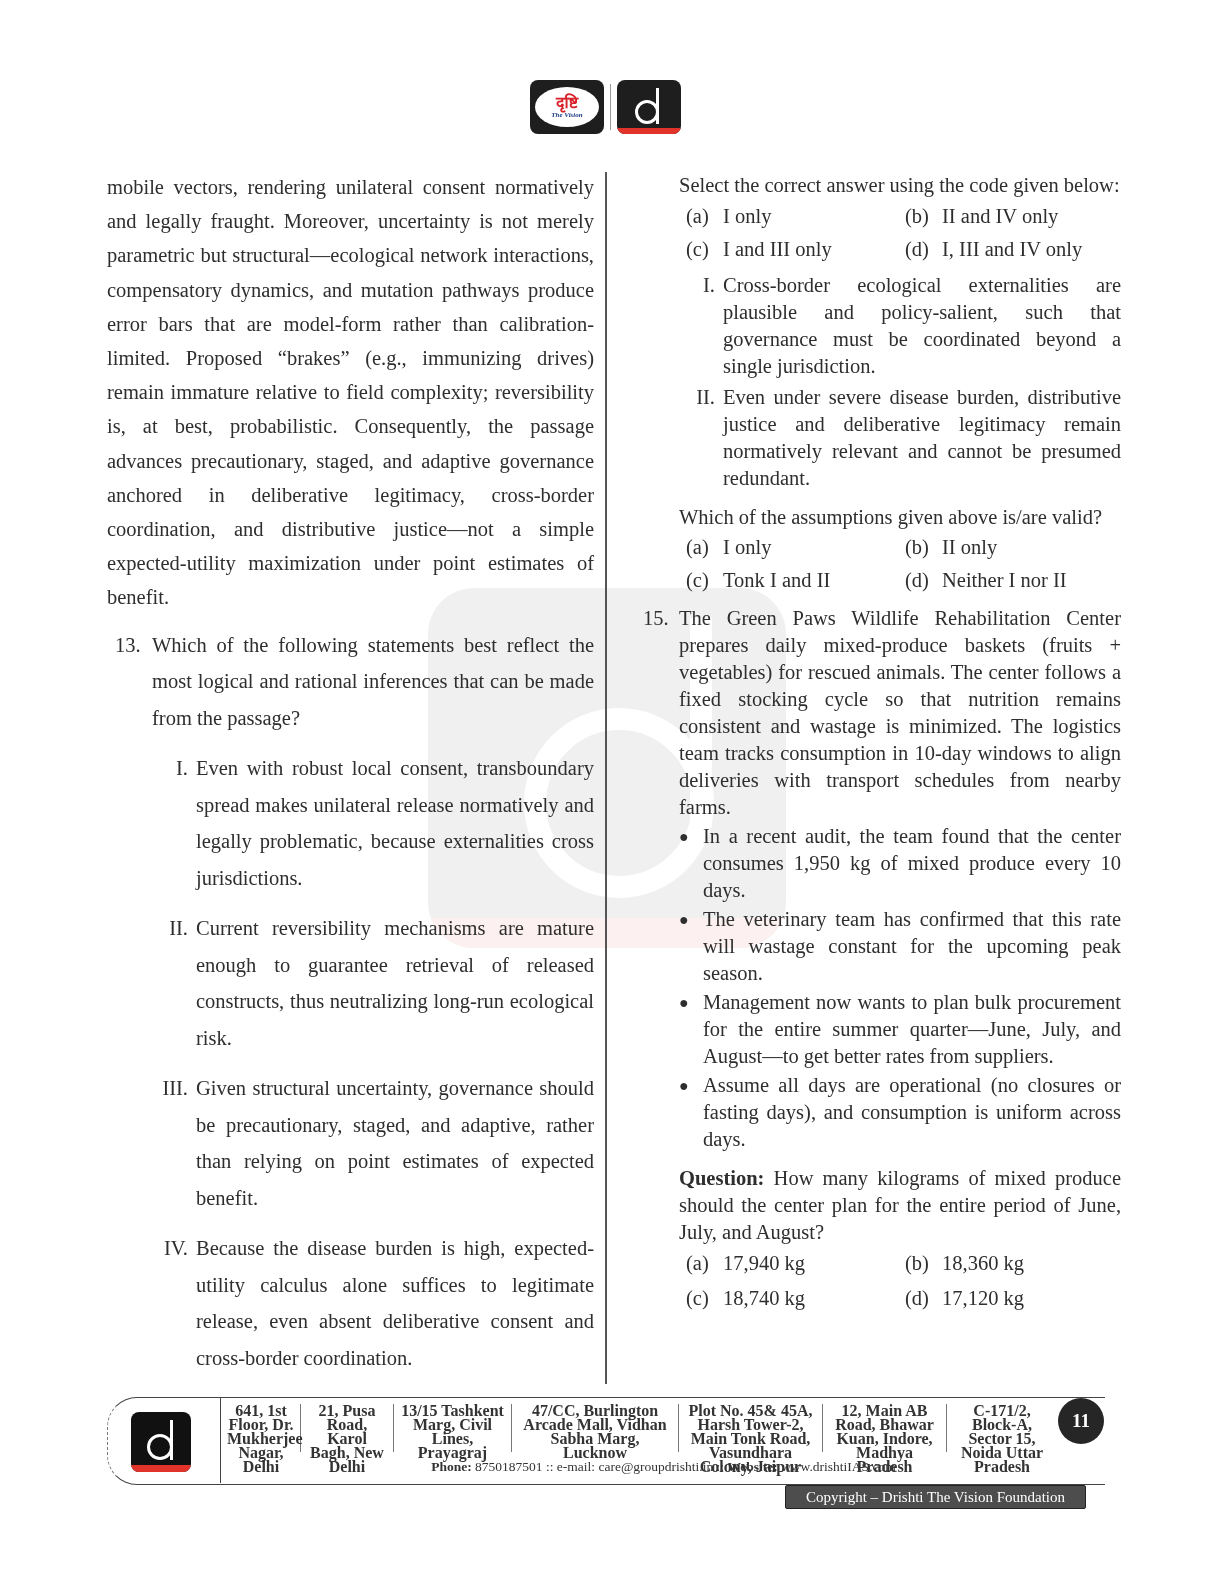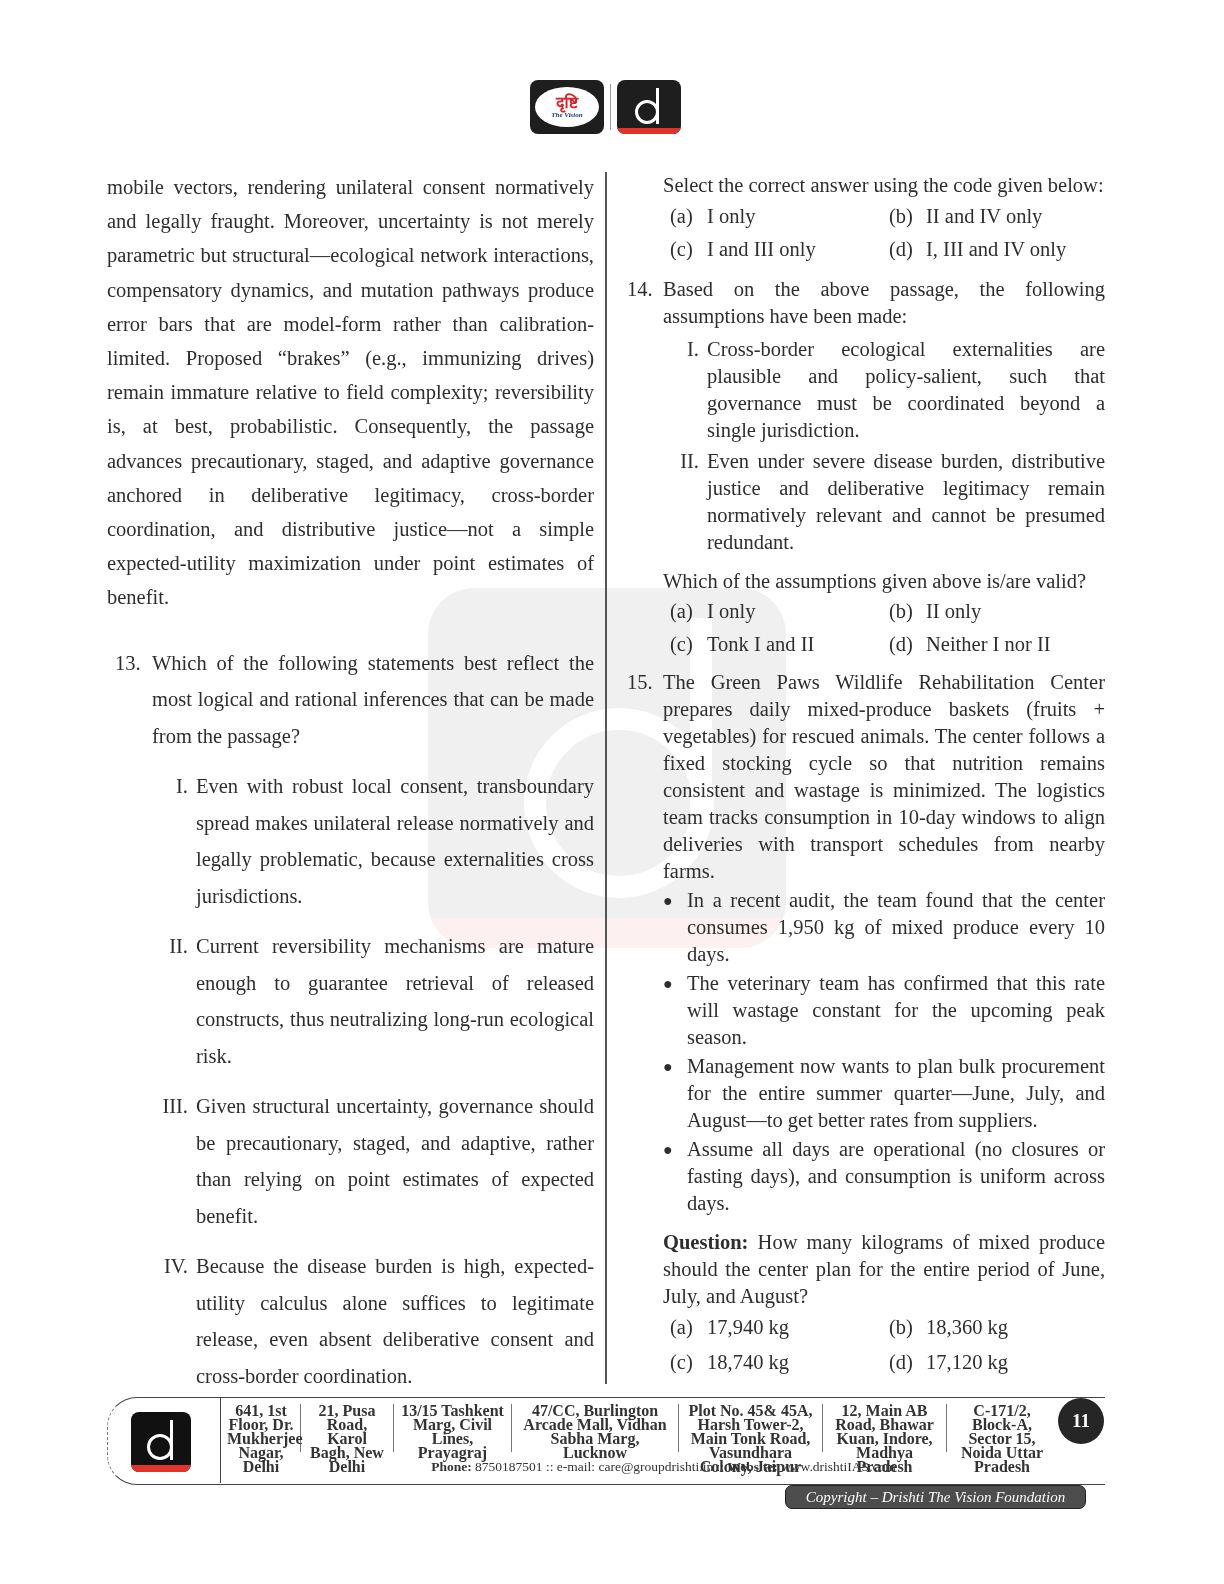--- a/index.html
+++ b/index.html
@@ -33,28 +33,28 @@
   .col { position: absolute; z-index: 2; font-size: 20.5px; }
   .col-left { left: 107px; top: 170px; width: 487px; }
   .col-right { left: 627px; top: 170px; width: 478px; }
 
   .just { text-align: justify; }
   .left-para { line-height: 34.2px; }
   .q { display: flex; }
   .q-num { flex: 0 0 auto; }
   .q-body { flex: 1; }
 
-  .left-q { margin-top: 30px; margin-left: 8px; line-height: 36.5px; }
+  .left-q { margin-top: 12px; margin-left: 8px; line-height: 36.5px; }
   .left-q .q-num { width: 37px; }
   .stmts { margin-top: 14px; }
   .stmt { display: flex; margin-bottom: 14px; line-height: 36.5px; }
   .stmt-num { width: 44px; text-align: right; padding-right: 8px; flex: 0 0 auto; }
   .stmt-text { flex: 1; text-align: justify; }
 
-  .right { line-height: 27px; }
+  .right { line-height: 27px; margin-left: 16px; }
   .opt-grid { display: grid; grid-template-columns: 219px 1fr; margin-left: 43px; line-height: 33px; }
   .opt { display: flex; }
   .opt-label { width: 37px; flex: 0 0 auto; }
   .rq { display: flex; margin-top: 6px; }
   .rq .q-num { width: 36px; }
   .rstmt { display: flex; margin-top: 4px; }
   .rstmt-num { width: 80px; text-align: right; padding-right: 8px; flex: 0 0 auto; }
   .rstmt-text { flex: 1; text-align: justify; }
   .bullets { margin-left: 36px; }
   .bullet { display: flex; margin-top: 2px; }
@@ -68,21 +68,21 @@
   .footer-logo-cell { position: absolute; left: 0; top: 0; width: 113px; height: 85px; border-right: 1.5px solid #444; }
   .footer-logo { position: absolute; left: 23px; top: 14px; width: 60px; height: 60px; background: #111; border-radius: 8px; overflow: hidden; }
   .footer-logo .redbar { position: absolute; left: 0; right: 0; bottom: 0; height: 7px; background: #e2332b; }
   .footer-logo .ring { position: absolute; left: 16px; top: 22px; width: 26px; height: 26px; border: 3px solid #fff; border-radius: 50%; }
   .footer-logo .stem { position: absolute; left: 39px; top: 8px; width: 3px; height: 40px; background: #fff; }
   .addr-row { position: absolute; left: 114px; top: 6px; height: 48px; display: flex; }
   .addr { font-size: 16px; font-weight: bold; line-height: 14px; text-align: center; padding: 0 5px; border-right: 1px solid #777; color: #333; }
   .addr:last-child { border-right: none; }
   .contact { position: absolute; left: 114px; right: 0; top: 61px; text-align: center; font-size: 13.5px; color: #333; }
   .page-num { position: absolute; left: 1058px; top: 1398px; width: 46px; height: 46px; border-radius: 50%; background: #262626; color: #fff; font-weight: bold; font-size: 19px; display: flex; align-items: center; justify-content: center; z-index: 3; }
-  .copyright { position: absolute; left: 785px; top: 1485px; width: 301px; height: 24px; background: #4d4d4d; border-radius: 7px; border: 1px solid #222; color: #fff; font-style: italic; font-size: 15px; display: flex; align-items: center; justify-content: center; z-index: 3; }
+  .copyright { position: absolute; left: 785px; top: 1485px; width: 301px; height: 24px; background: #4d4d4d; border-radius: 2px; border: 1px solid #222; color: #fff; font-size: 15px; display: flex; align-items: center; justify-content: center; z-index: 3; }
 </style>
 </head>
 <body>
 
 <div class="watermark">
   <div class="wm-red"></div>
   <div class="wm-ring"></div>
   <div class="wm-stem"></div>
 </div>
 
@@ -146,26 +146,20 @@
     <div class="opt">
         <span class="opt-label">(c)</span>
         <span>I and III only</span>
       </div>
     <div class="opt">
         <span class="opt-label">(d)</span>
         <span>I, III and IV only</span>
       </div>
   </div>
 
-  <div class="rq" style="margin-top:10px;">
-    <span class="q-num">14.</span>
-    <div class="q-body">
-      <p class="just">Based on the above passage, the following assumptions have been made:</p>
-    </div>
-  </div>
   <div class="rstmt" style="margin-top:6px;">
     <span class="rstmt-num">I.</span>
     <span class="rstmt-text">Cross-border ecological externalities are plausible and policy-salient, such that governance must be coordinated beyond a single jurisdiction.</span>
   </div>
   <div class="rstmt">
     <span class="rstmt-num">II.</span>
     <span class="rstmt-text">Even under severe disease burden, distributive justice and deliberative legitimacy remain normatively relevant and cannot be presumed redundant.</span>
   </div>
   <p class="prompt" style="margin-top:12px;">Which of the assumptions given above is/are valid?</p>
   <div class="opt-grid">

